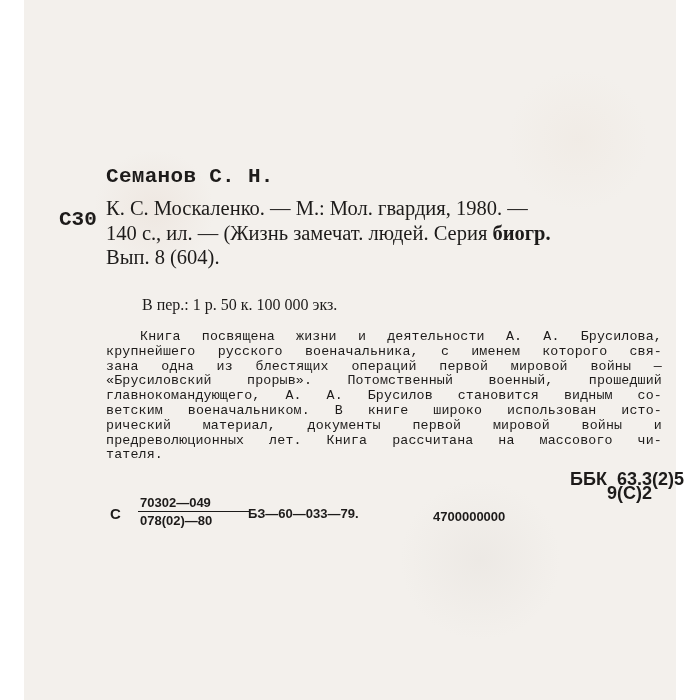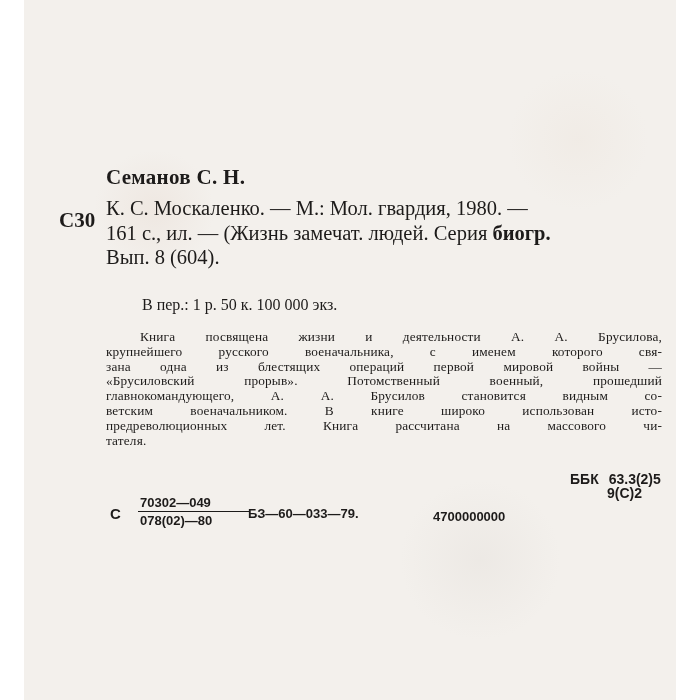--- a/index.html
+++ b/index.html
@@ -9,21 +9,21 @@
     .paper {
       position: absolute; left: 24px; top: 0; width: 652px; height: 700px;
       background: #f3f0ec;
       background-image:
         radial-gradient(circle at 20% 30%, rgba(230,215,205,0.35) 0, rgba(230,215,205,0) 60px),
         radial-gradient(circle at 70% 80%, rgba(225,220,215,0.35) 0, rgba(225,220,215,0) 80px),
         radial-gradient(circle at 85% 20%, rgba(235,225,215,0.3) 0, rgba(235,225,215,0) 70px);
     }
     .serif { font-family: "Liberation Serif", "DejaVu Serif", serif; color: #1d1b1a; }
     .sansb { font-family: "Liberation Sans", "DejaVu Sans", sans-serif; font-weight: bold; color: #1d1b1a; }
-    .slab { font-family: Liberation Serif, serif; color: #1d1b1a; }
+    .slab { font-family: Liberation Mono, monospace; color: #1d1b1a; }
 
     .author {
       position: absolute; left: 82px; top: 165px; font-size: 21px; font-weight: bold;
       letter-spacing: 0.3px;
     }
     .code {
       position: absolute; left: 35px; top: 208px; font-size: 21px; font-weight: bold;
     }
     .biblio {
       position: absolute; left: 82px; top: 196px; width: 560px; font-size: 20.5px; line-height: 24.5px;
@@ -35,21 +35,21 @@
       position: absolute; left: 118px; top: 296px; font-size: 16px; white-space: nowrap;
     }
     .annotation {
       position: absolute; left: 82px; top: 330px; width: 556px;
       font-size: 13.3px; line-height: 14.8px; letter-spacing: 0.15px;
     }
     .annotation .line { display: block; white-space: nowrap; text-align: justify; text-align-last: justify; }
     .annotation .line.first { padding-left: 34px; }
     .annotation .line.last { text-align-last: left; }
     .bbk {
-      position: absolute; left: 546px; top: 472px; font-size: 14px; line-height: 14px;
+      position: absolute; left: 546px; top: 472px; font-size: 18px; line-height: 14px;
     }
     .bbk .r1 { white-space: nowrap; }
     .bbk .r1 span + span { margin-left: 10px; }
     .bbk .r2 { padding-left: 37px; white-space: nowrap; }
     .footer {
       position: absolute; left: 86px; top: 495px; font-size: 13px; height: 40px; width: 560px;
     }
     .footer .c { position: absolute; left: 0; top: 10px; font-size: 15px; }
     .footer .frac { position: absolute; left: 28px; top: 0; }
     .footer .num { display: block; padding: 0 2px 1px 2px; border-bottom: 1.5px solid #1d1b1a; white-space: nowrap; width: 108px; }
@@ -61,33 +61,34 @@
 <body>
 
 <div class="paper">
 
   <div class="author slab">Семанов С. Н.</div>
 
   <div class="code slab">С30</div>
 
   <div class="biblio serif">
     <span class="line">К. С. Москаленко. — М.: Мол. гвардия, 1980. —</span>
-    <span class="line"><span>161 с., ил. — (Жизнь замечат. людей. Серия</span> <span class="b">биогр.</span></span>
+    <span class="line"><span>140 с., ил. — (Жизнь замечат. людей. Серия</span> <span class="b">биогр.</span></span>
     <span class="line">Вып. 8 (604).</span>
   </div>
 
   <div class="price serif">В пер.: 1 р. 50 к. 100 000 экз.</div>
 
   <div class="annotation slab">
     <span class="line first">Книга посвящена жизни и деятельности А. А. Брусилова,</span>
     <span class="line">крупнейшего русского военачальника, с именем которого свя-</span>
     <span class="line">зана одна из блестящих операций первой мировой войны —</span>
     <span class="line">«Брусиловский прорыв». Потомственный военный, прошедший</span>
     <span class="line">главнокомандующего, А. А. Брусилов становится видным со-</span>
     <span class="line">ветским военачальником. В книге широко использован исто-</span>
+    <span class="line">рический материал, документы первой мировой войны и</span>
     <span class="line">предреволюционных лет. Книга рассчитана на массового чи-</span>
     <span class="line last">тателя.</span>
   </div>
 
   <div class="bbk sansb">
     <div class="r1"><span>ББК</span><span>63.3(2)5</span></div>
     <div class="r2">9(С)2</div>
   </div>
 
   <div class="footer sansb">

